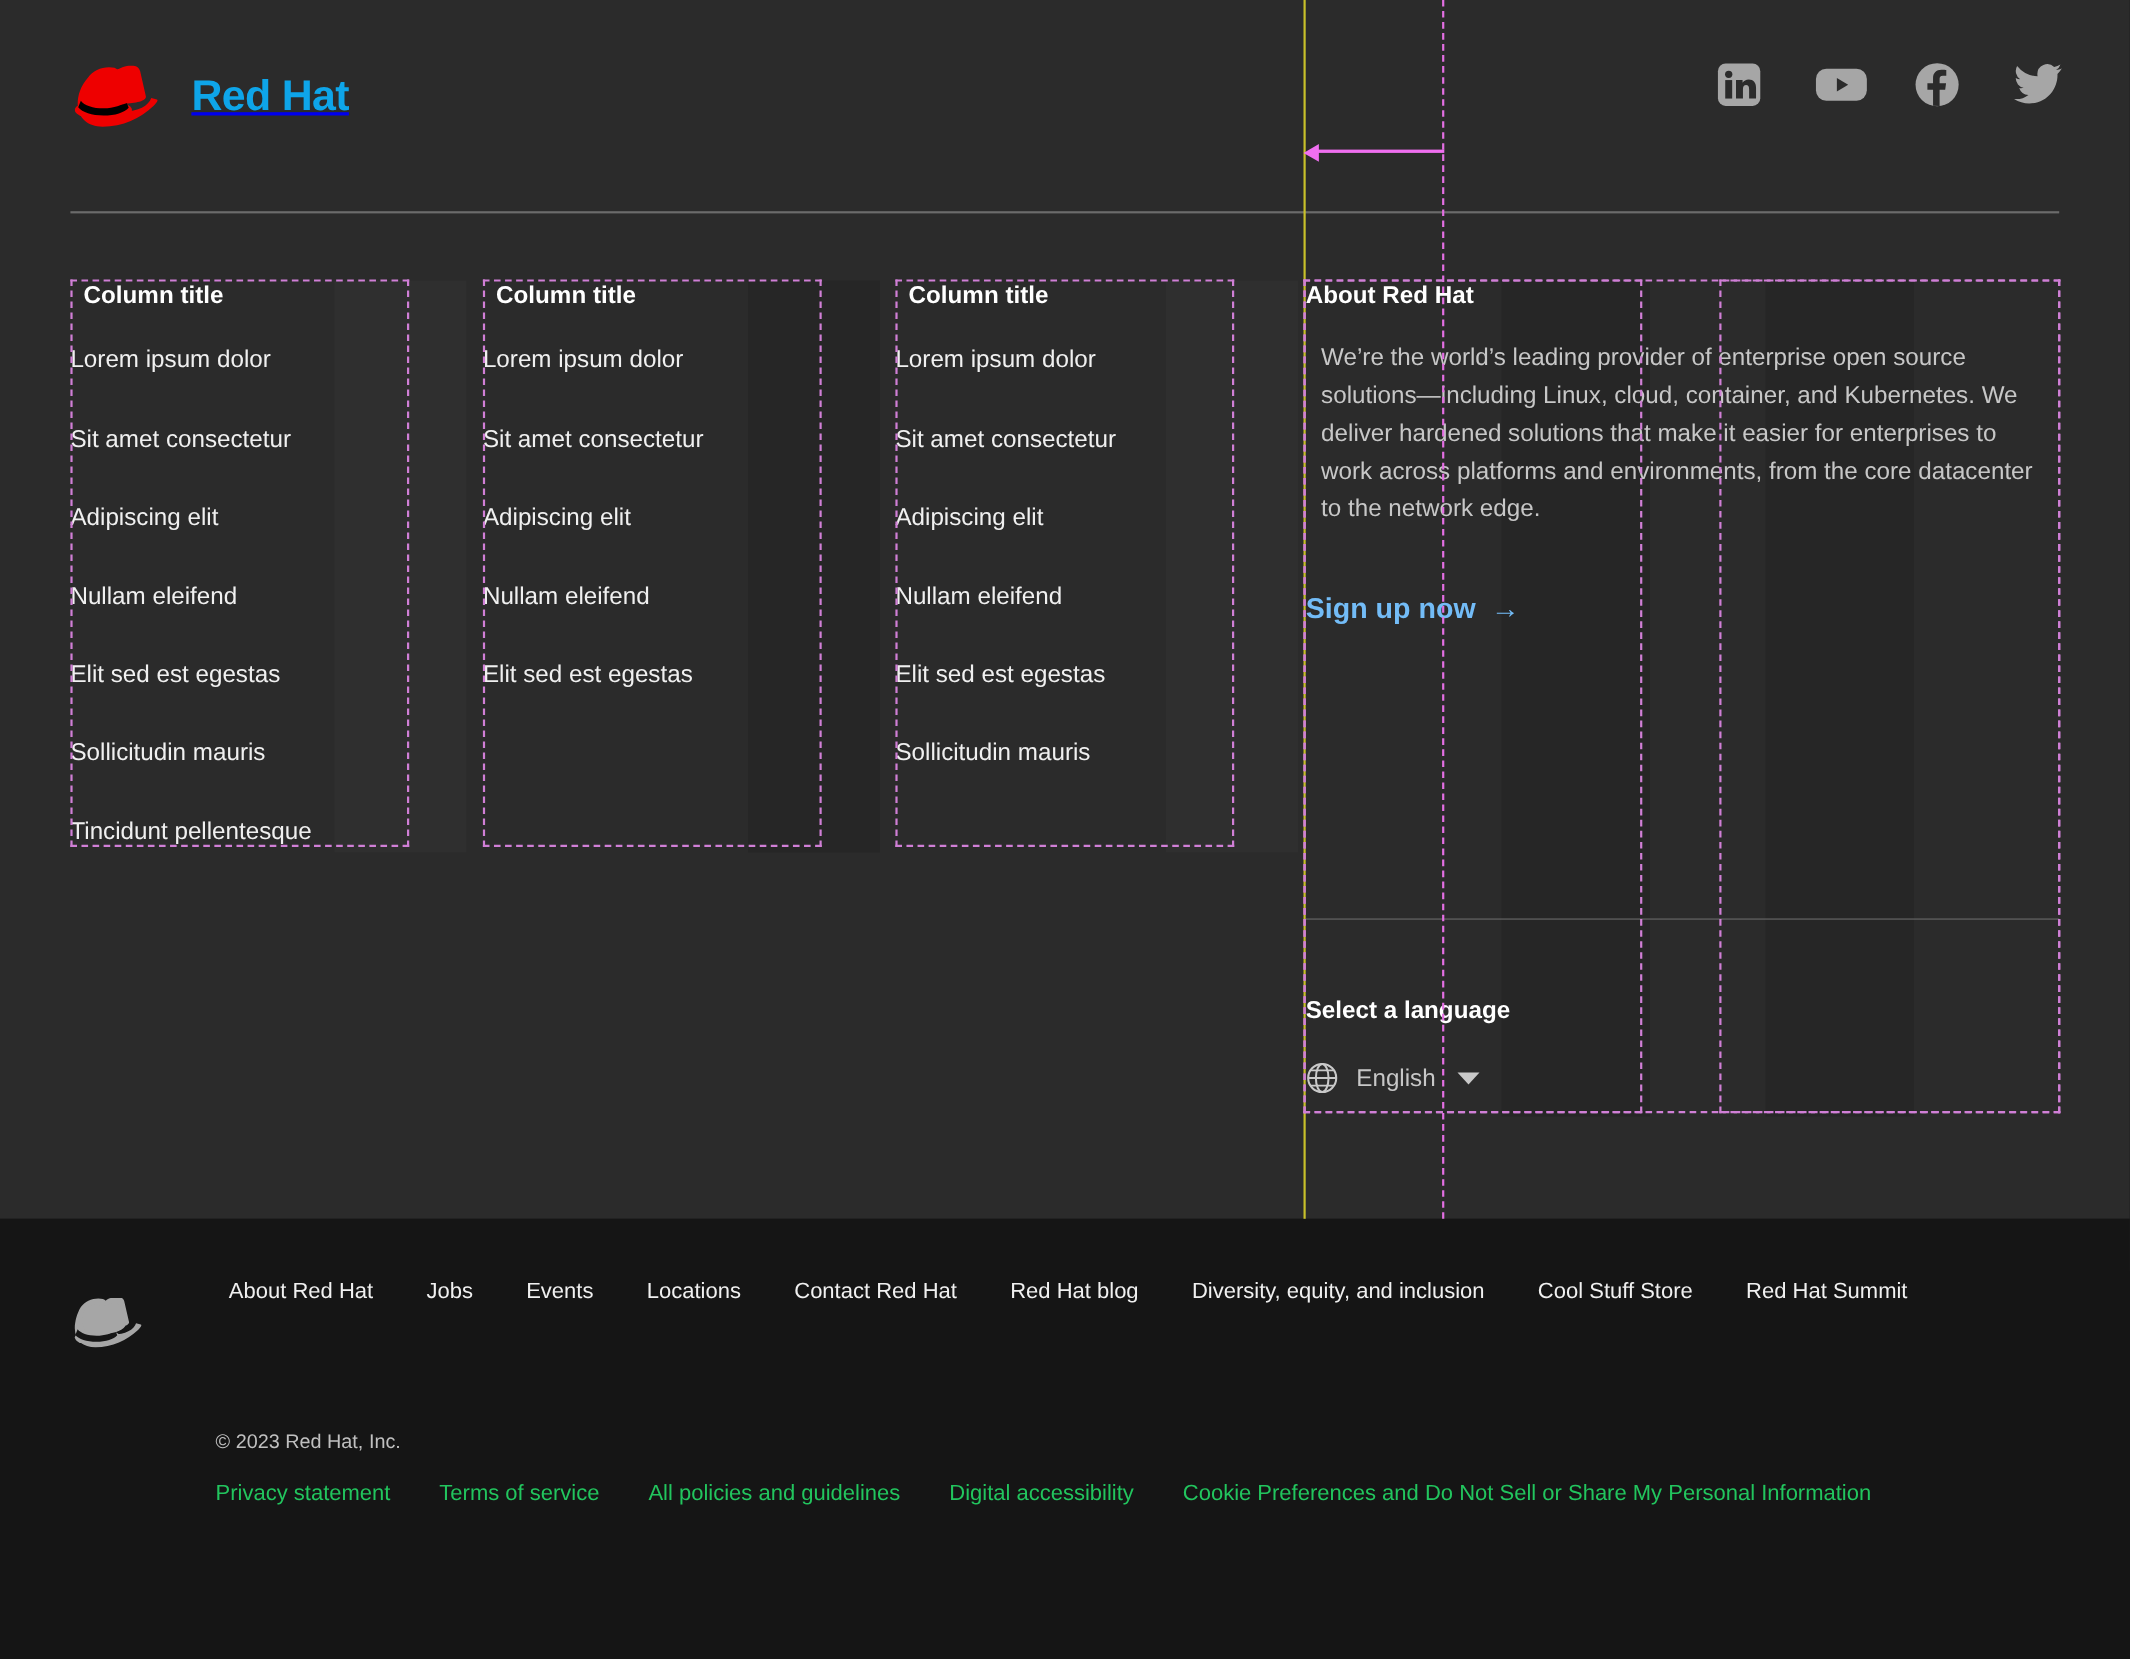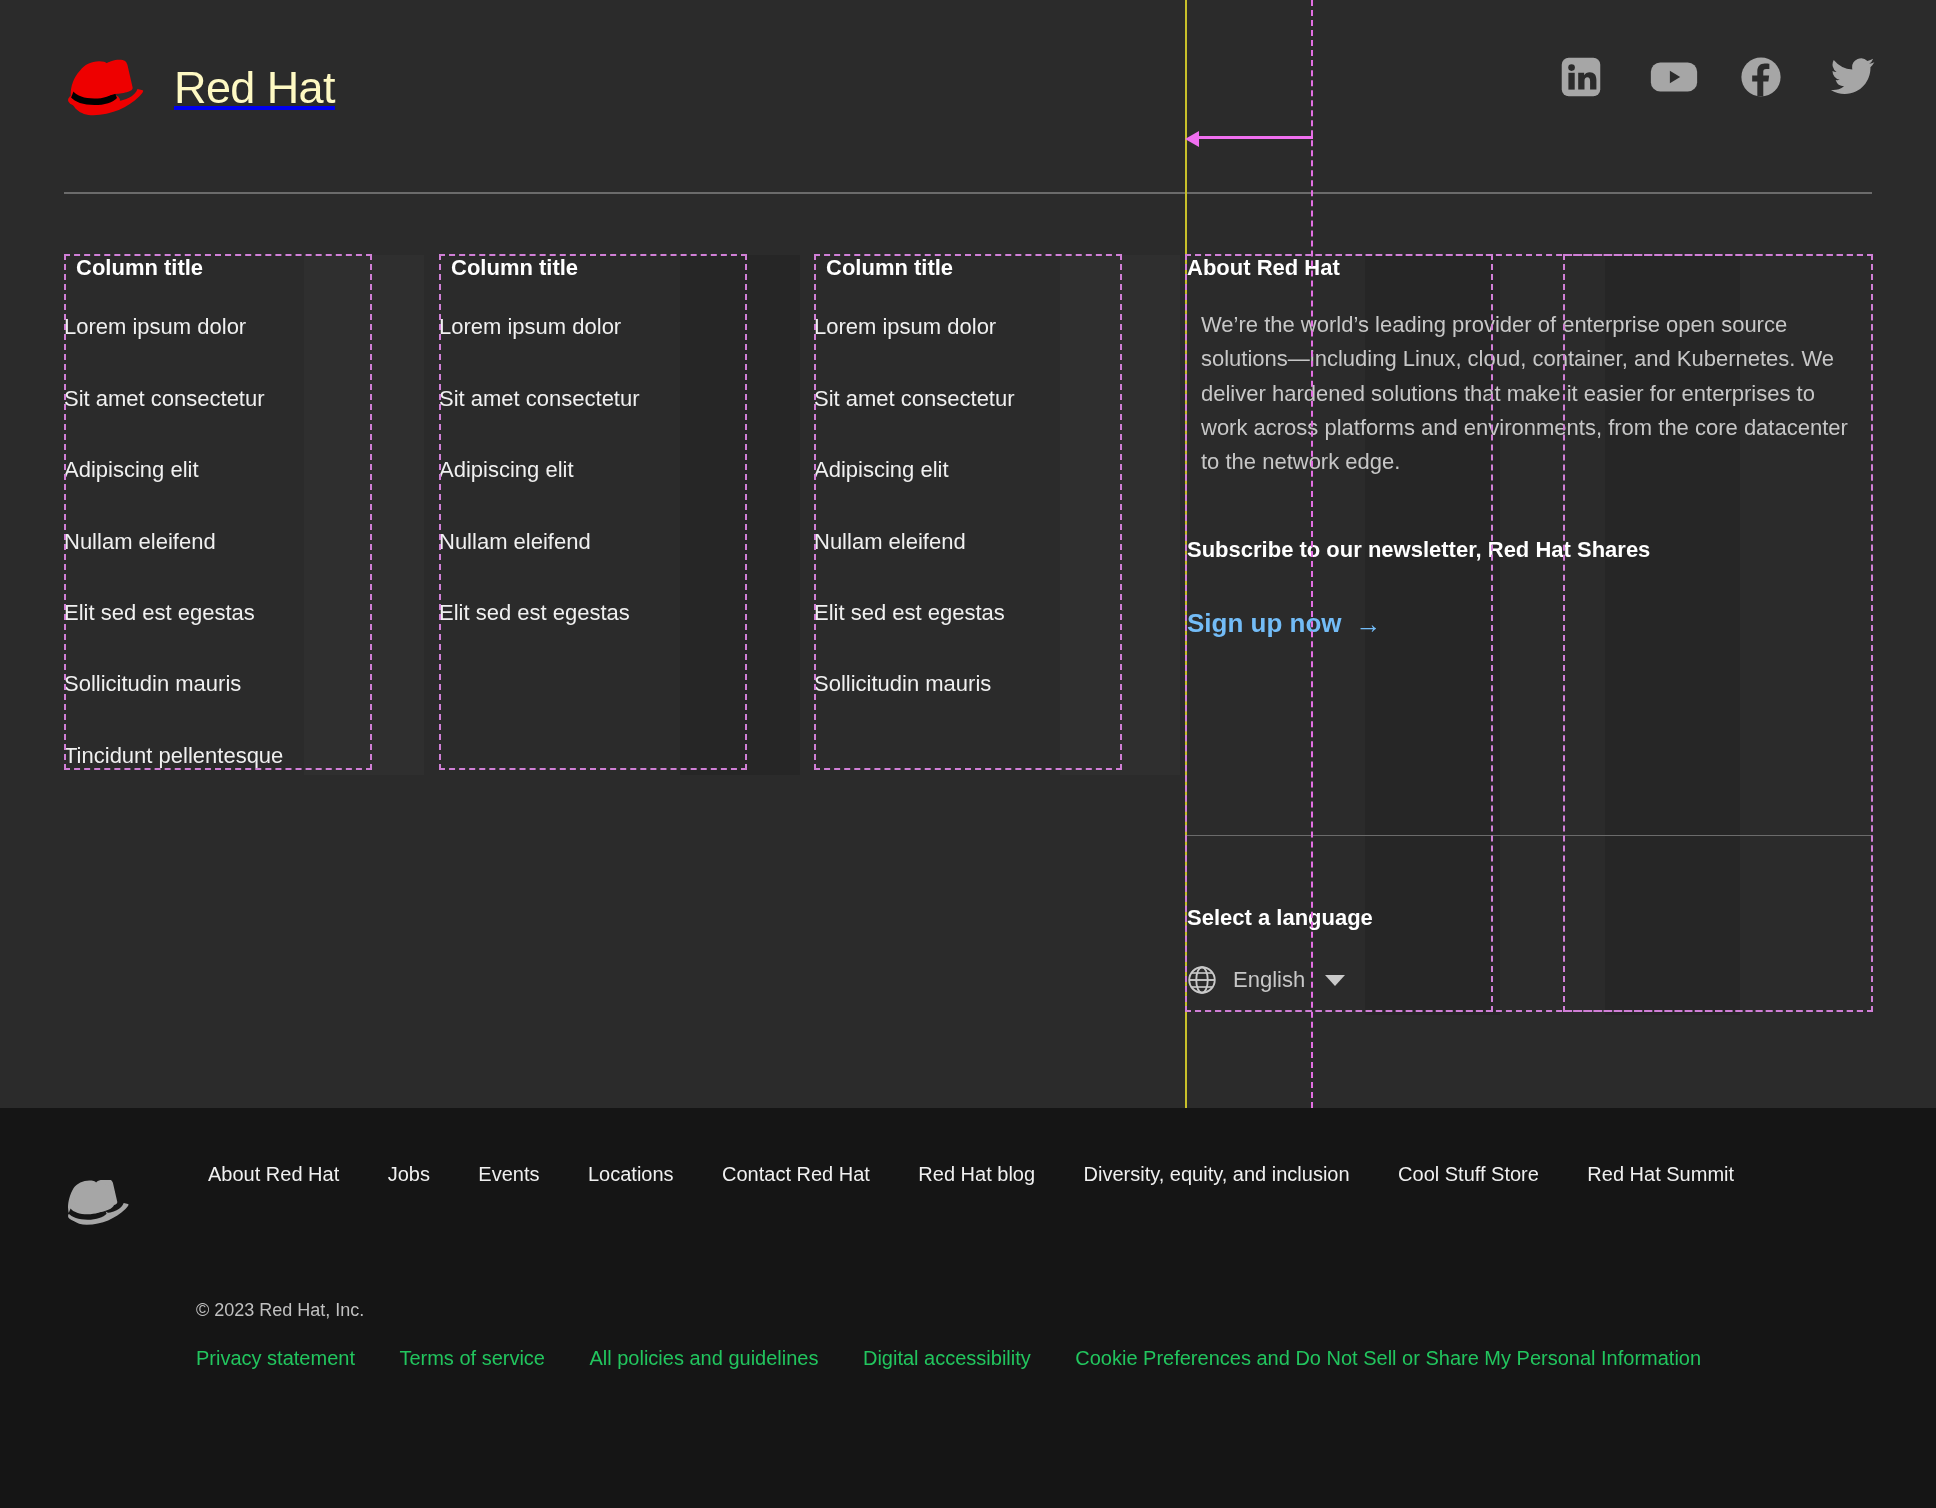--- a/index.html
+++ b/index.html
@@ -19,21 +19,21 @@
     background:#2b2b2b;
   }
   
   .stripe{position:absolute;top:255px;height:520px;background:rgba(255,255,255,0.018);}
   .stripe.dark{background:rgba(0,0,0,0.10);}
 
   
   .brandrow{position:absolute;left:64px;top:52px;width:1808px;height:70px;}
   .logo{position:absolute;left:0;top:0;display:flex;align-items:center;gap:18px;height:70px;}
   .logo svg{display:block;}
-  .logo-word{font-size:45px;font-weight:400;color:#fef9c3;letter-spacing:-0.6px;line-height:1;}
+  .logo-word{font-size:39px;font-weight:700;color:#0ea5e9;letter-spacing:-0.6px;line-height:1;}
 
   .socials{position:absolute;right:0;top:4px;display:flex;align-items:center;gap:48px;}
   .soc{width:42px;height:42px;display:block;}
   .soc svg{display:block;}
 
   .hr-top{position:absolute;left:64px;top:192px;width:1808px;height:2px;background:#6b6b6b;}
 
   
   .cols{position:absolute;left:64px;top:255px;width:1100px;}
   .col{position:absolute;top:0;width:308px;}
@@ -165,21 +165,20 @@
         <a class="col-link" href="#">Adipiscing elit</a>
         <a class="col-link" href="#">Nullam eleifend</a>
         <a class="col-link" href="#">Elit sed est egestas</a>
         <a class="col-link" href="#">Sollicitudin mauris</a>
       </div>
     </div>
 
     <div class="about">
       <div class="about-title">About Red Hat</div>
       <p class="about-body">We’re the world’s leading provider of enterprise open source solutions—including Linux, cloud, container, and Kubernetes. We deliver hardened solutions that make it easier for enterprises to work across platforms and environments, from the core datacenter to the network edge.</p>
-      <div class="news-title">Subscribe to our newsletter, Red Hat Shares</div>
       <a class="signup" href="#">
         <span>Sign up now</span>
         <span class="arr">→</span>
       </a>
     </div>
 
     <div class="hr-lang"></div>
 
     <div class="langblock">
       <div class="lang-title">Select a language</div>

